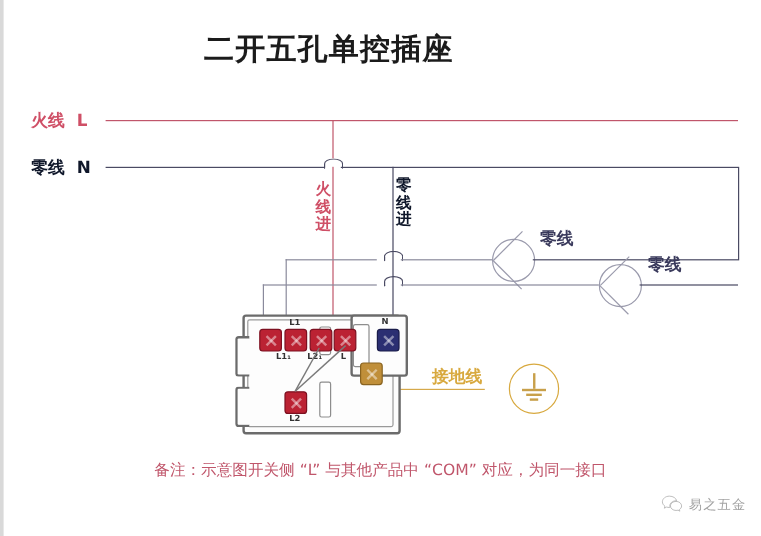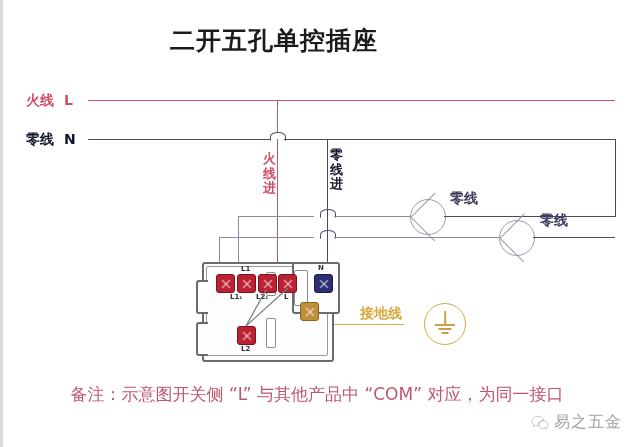--- a/index.html
+++ b/index.html
@@ -212,34 +212,34 @@
     font-weight: bold;
     white-space: nowrap;
     text-align: right;
   }
   .footnote {
     position: absolute;
     left: 0;
     top: 383px;
     width: 634px;
     text-align: center;
-    font-size: 17px;
+    font-size: 13px;
     color: #c0566b;
   }
   .watermark {
     position: absolute;
     right: 12px;
     top: 412px;
     display: flex;
     align-items: center;
     gap: 5px;
     opacity: 0.55;
   }
   .wm-text {
-    font-size: 16px;
+    font-size: 11px;
     color: #555;
     letter-spacing: 1px;
   }
   .wm-icon { width: 18px; height: 16px; }
 </style>
 </head>
 <body>
 
 <div id="canvas">
 

